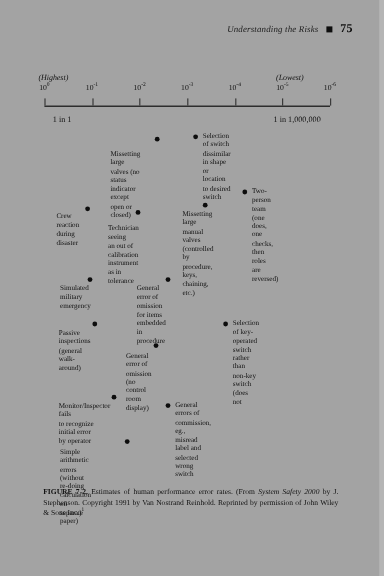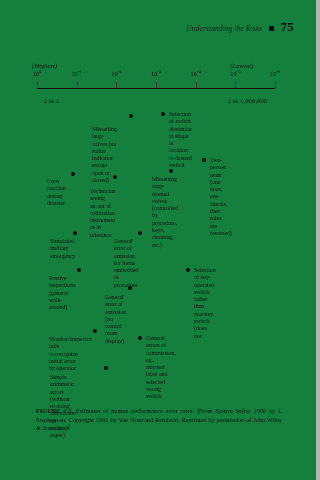--- a/index.html
+++ b/index.html
@@ -4,21 +4,21 @@
 <style>
   html, body {
     margin: 0;
     padding: 0;
     background: #b5b5b5;
   }
   #page {
     position: relative;
     width: 316px;
     height: 480px;
-    background: #15803d;
+    background: #a3a3a3;
     overflow: hidden;
     font-family: "Liberation Serif", serif;
     color: #0d0d0d;
     -webkit-font-smoothing: antialiased;
   }
 
   
   #runhead {
     position: absolute;
     top: 19px;
@@ -36,21 +36,21 @@
   #runhead .rh-sq {
     display: inline-block;
     width: 4.2px;
     height: 4.2px;
     background: #0d0d0d;
     position: relative;
     top: -.5px;
   }
   #runhead .rh-page {
     font-weight: bold;
-    font-size: 13px;
+    font-size: 10px;
     letter-spacing: .2px;
   }
 
   
   #figure {
     position: absolute;
     left: 0;
     top: 0;
     width: 316px;
     height: 405px;

